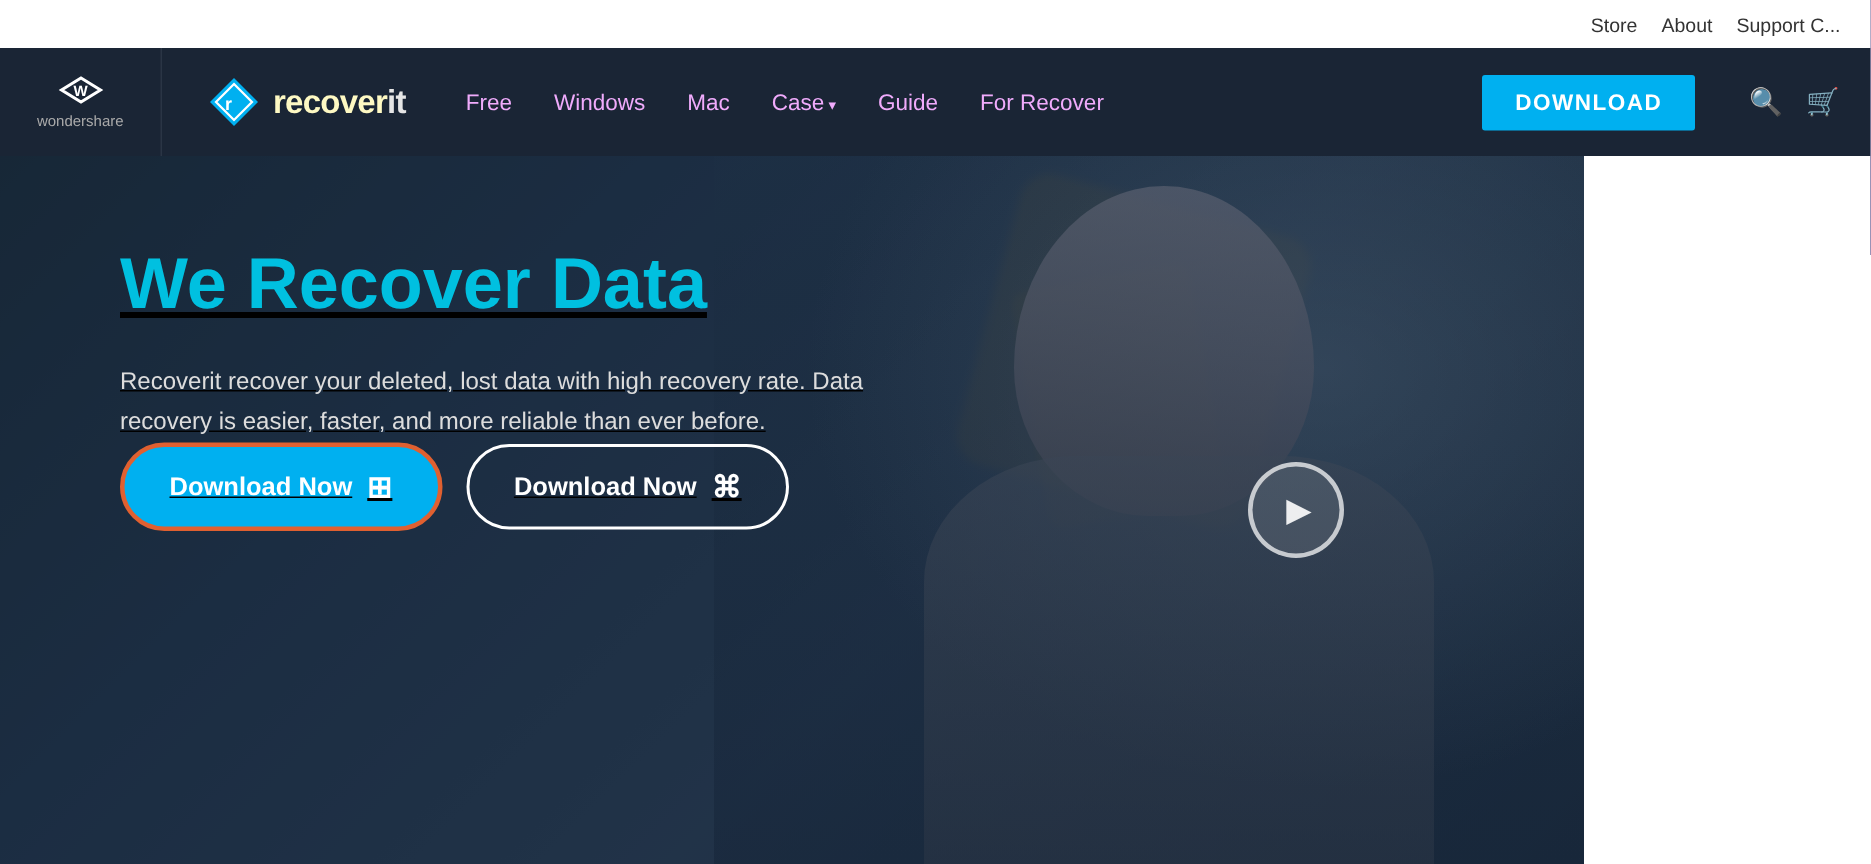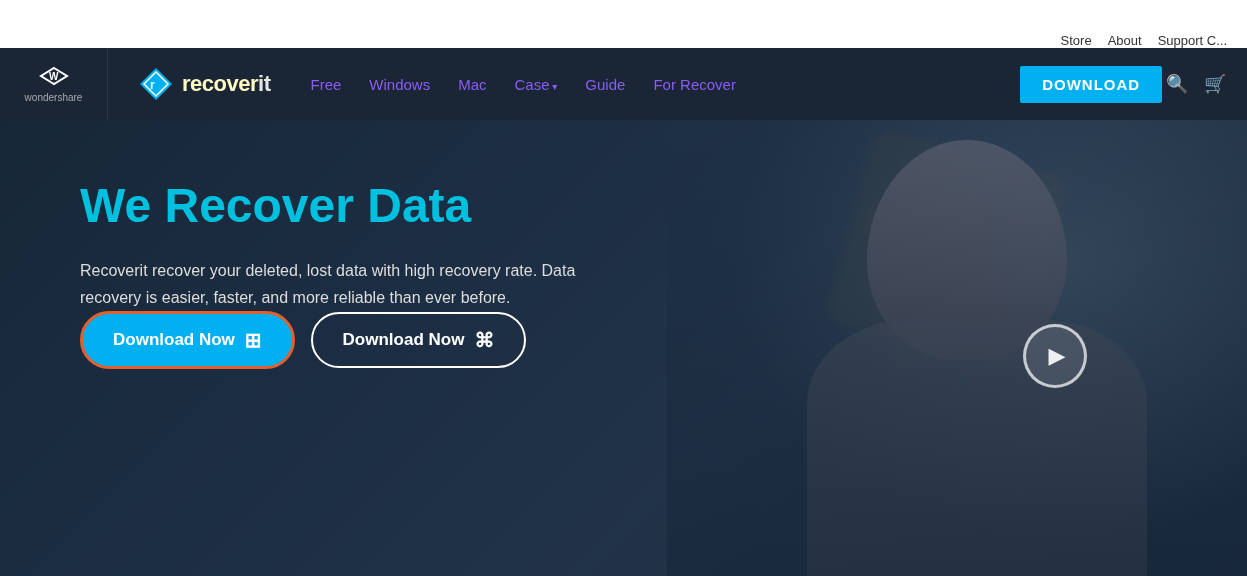--- a/index.html
+++ b/index.html
@@ -1,23 +1,23 @@
 <!DOCTYPE html>
 <html><head>
   <meta charset="utf-8">
   <style>
     * { margin: 0; padding: 0; box-sizing: border-box; }
     body { width: 1247px; height: 576px; font-family: Arial, sans-serif; overflow: hidden; }
 
     
     .top-bar {
       background: #fff;
-      height: 48px;
-      display: flex;
-      align-items: flex-end;
+      height: 32px;
+      display: flex;
+      align-items: center;
       justify-content: flex-end;
       padding-right: 20px;
       gap: 16px;
       font-size: 13px;
       color: #333;
     }
     .top-bar a {
       text-decoration: none;
       color: #333;
       cursor: pointer;
@@ -65,64 +65,65 @@
       letter-spacing: -0.5px;
     }
     .recoverit-text span { color: #fef9c3; }
     .nav-links {
       display: flex;
       align-items: center;
       gap: 28px;
       flex: 1;
     }
     .nav-links a {
-      color: #8b5cf6;
+      color: #f0abfc;
       text-decoration: none;
       font-size: 15px;
       cursor: pointer;
     }
     .nav-links .has-dropdown::after {
       content: ' ▾';
       font-size: 10px;
     }
     .nav-download-btn {
       background: #00b0f0;
       color: #fff;
       border: none;
       padding: 10px 22px;
       font-size: 15px;
       font-weight: bold;
       cursor: pointer;
       border-radius: 2px;
       text-transform: uppercase;
       letter-spacing: 1px;
-      margin-right: 4px;
+      margin-right: 36px;
     }
     .nav-icons {
       display: flex;
       align-items: center;
       gap: 16px;
       color: #fff;
       font-size: 18px;
     }
     .nav-icon-btn {
       cursor: pointer;
       color: #ccc;
       background: none;
       border: none;
       font-size: 18px;
     }
 
     
     .hero {
       position: relative;
-      width: 1247px;
+      width: 1056px;
       height: 472px;
       overflow: hidden;
       background: #6d28d9;
+      text-decoration: underline;
     }
     .hero-bg {
       position: absolute;
       top: 0; left: 0; right: 0; bottom: 0;
       background: linear-gradient(135deg, #1e3040 0%, #2a4060 30%, #3a5070 60%, #2a3a50 100%);
       z-index: 0;
     }
     
     .hero-bg-blobs {
       position: absolute;

